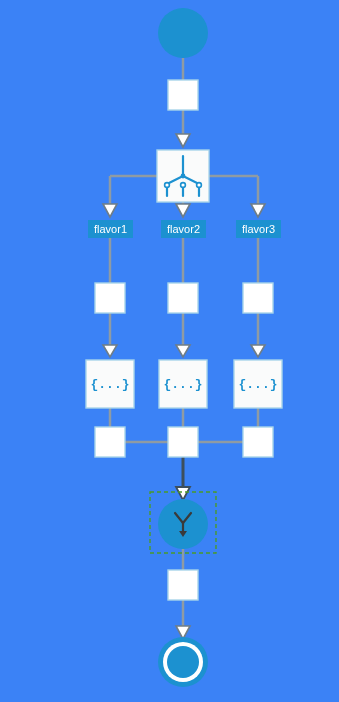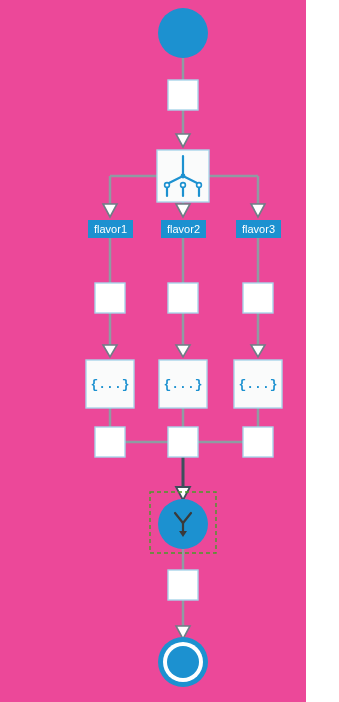--- a/index.html
+++ b/index.html
@@ -5,23 +5,23 @@
   html, body {
     margin: 0;
     padding: 0;
     background: #ffffff;
   }
   body {
     font-family: "Liberation Sans", sans-serif;
   }
   #canvas {
     position: relative;
-    width: 306px;
+    width: 339px;
     height: 702px;
-    background: #ec4899;
+    background: #3b82f6;
     overflow: hidden;
   }
   #graph-svg {
     position: absolute;
     left: 0;
     top: 0;
     width: 339px;
     height: 702px;
   }
   .node-label {

